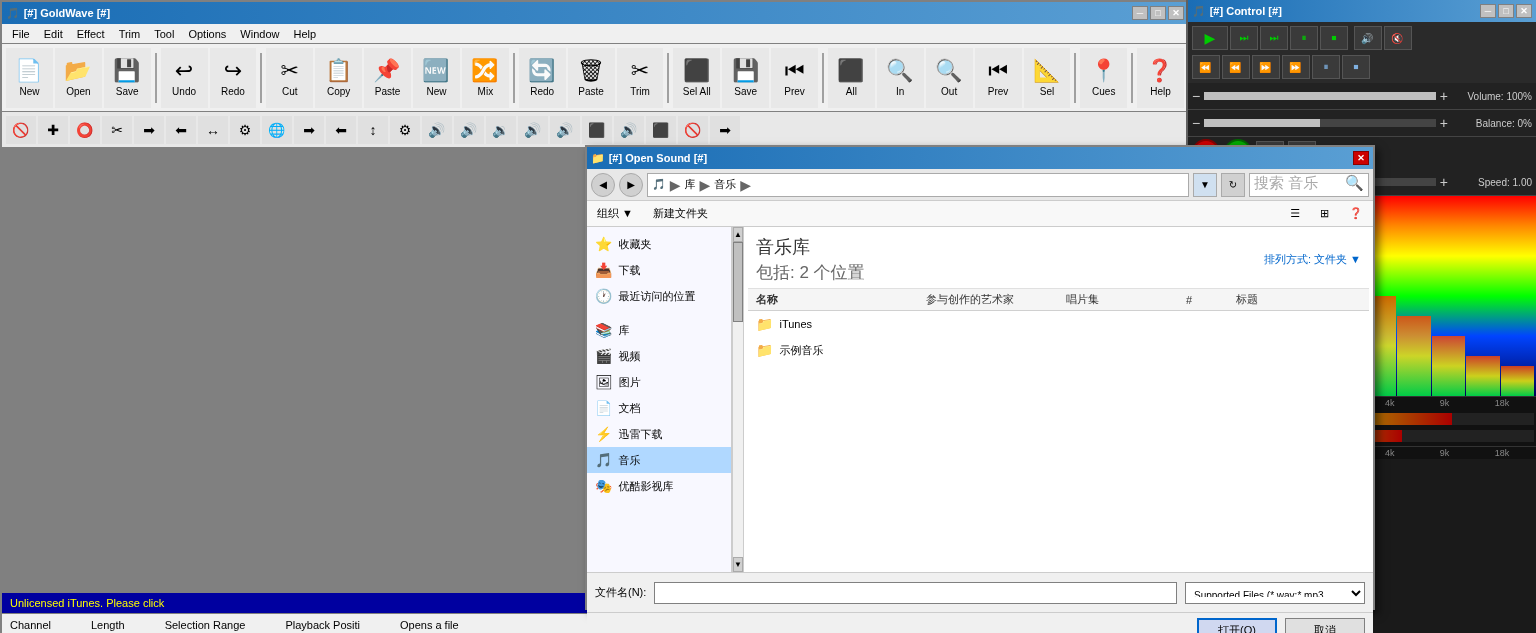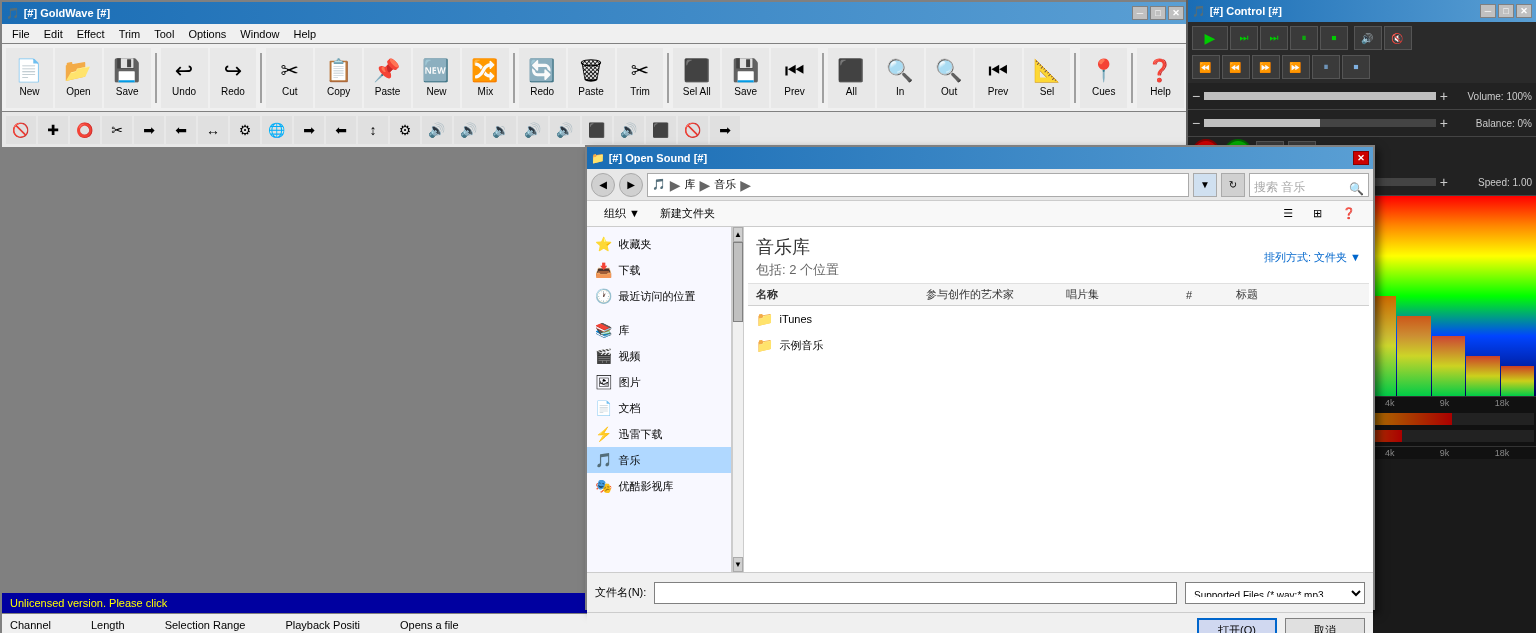--- a/index.html
+++ b/index.html
@@ -345,34 +345,34 @@
       gap: 4px;
       font-size: 11px;
     }
     .addr-separator { color: #666; font-size: 14px; }
     .search-box {
       width: 120px;
       height: 24px;
       border: 1px solid #aaa;
       background: white;
       display: flex;
-      align-items: flex-end;
+      align-items: flex-start;
       padding: 0 4px;
       gap: 4px;
-      font-size: 12px;
+      font-size: 15px;
     }
 
     
     .dialog-toolbar2 {
       height: 26px;
       background: #f8f8f8;
       border-bottom: 1px solid #ccc;
       display: flex;
       align-items: center;
-      padding: 0 11px;
+      padding: 0 4px;
       gap: 8px;
       font-size: 11px;
     }
     .dlg-tb-btn {
       display: flex; align-items: center; gap: 2px;
       padding: 2px 6px;
       cursor: pointer;
     }
 
     
@@ -428,21 +428,21 @@
 
     
     .file-header {
       display: flex;
       align-items: center;
       padding: 4px 8px;
       border-bottom: 1px solid #e0e0e0;
       gap: 44px;
     }
     .file-title { font-size: 18px; font-weight: normal; color: #333; }
-    .file-subtitle { font-size: 13px; color: #666; margin-top: 2px; }
+    .file-subtitle { font-size: 17px; color: #666; margin-top: 2px; }
     .sort-btn { margin-left: auto; font-size: 11px; color: #0066cc; cursor: pointer; }
 
     
     .col-headers {
       display: flex;
       height: 22px;
       align-items: center;
       border-bottom: 1px solid #d0d0d0;
       background: #f5f5f5;
       padding: 0 8px;
@@ -672,21 +672,21 @@
     <div class="tool2-btn">⬛</div>
     <div class="tool2-btn">🔊</div>
     <div class="tool2-btn">⬛</div>
     <div class="tool2-btn">🚫</div>
     <div class="tool2-btn">➡</div>
   </div>
 
   <div class="main-content"></div>
 
   <div class="status-bar">
-    <span>Unlicensed version. Please click</span>
+    <span>Unlicensed iTunes. Please click</span>
   </div>
 
   <div class="info-bar">
     <span>Channel</span>
     <span>Length</span>
     <span>Selection Range</span>
     <span>Playback Positi</span>
     <span>Opens a file</span>
   </div>
 </div>

